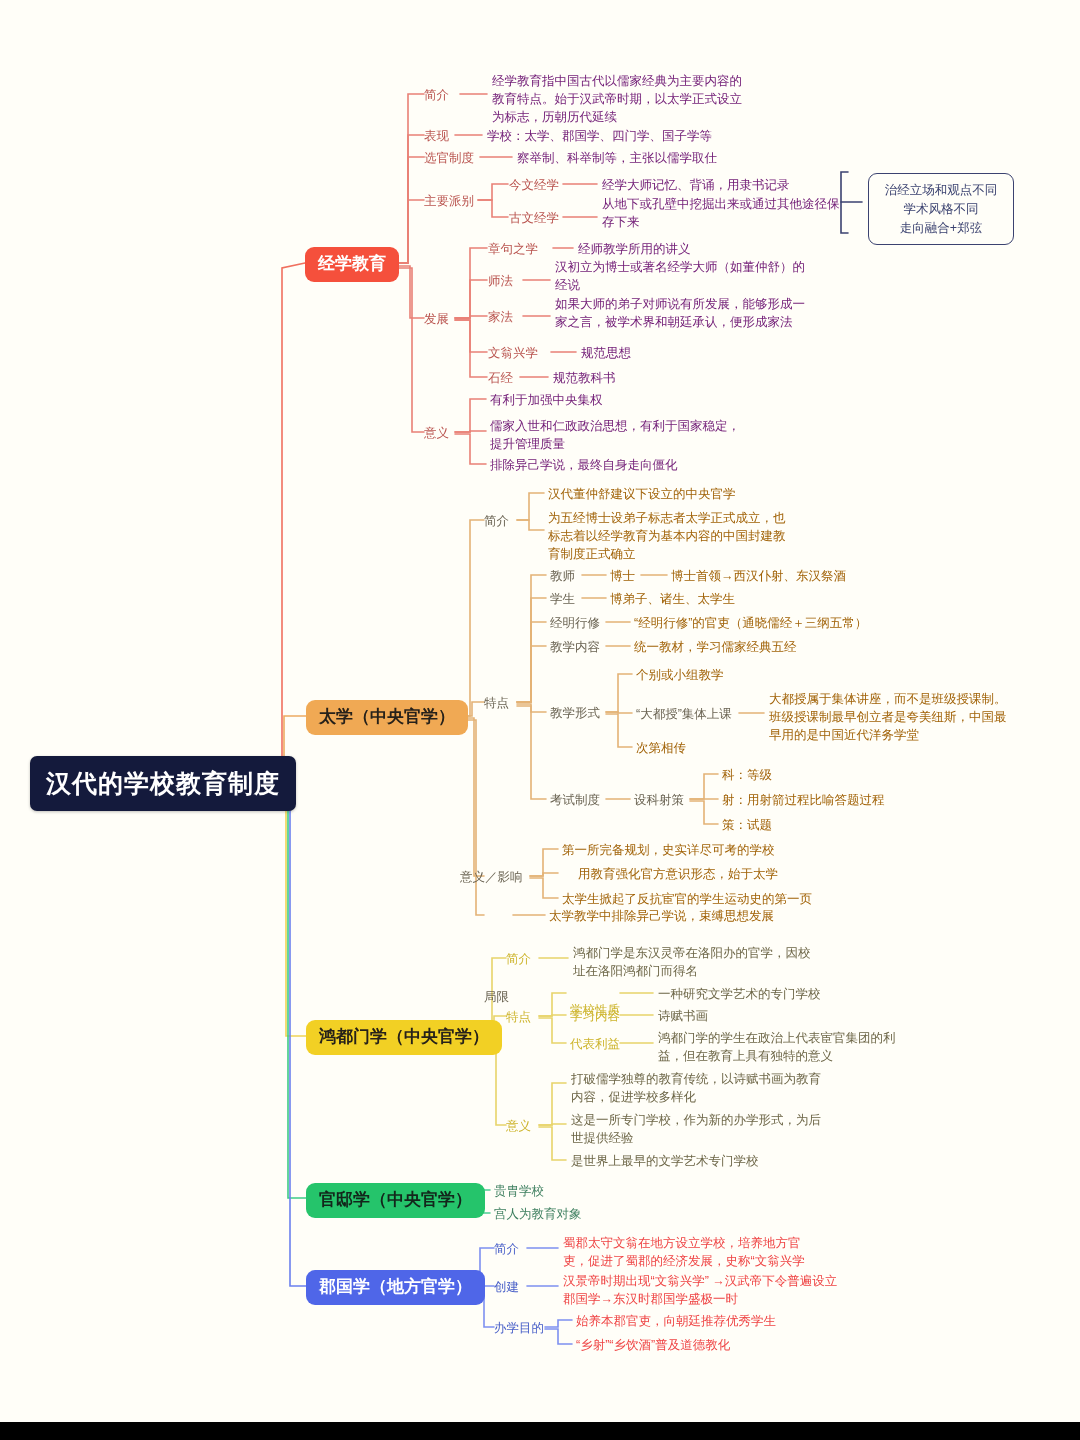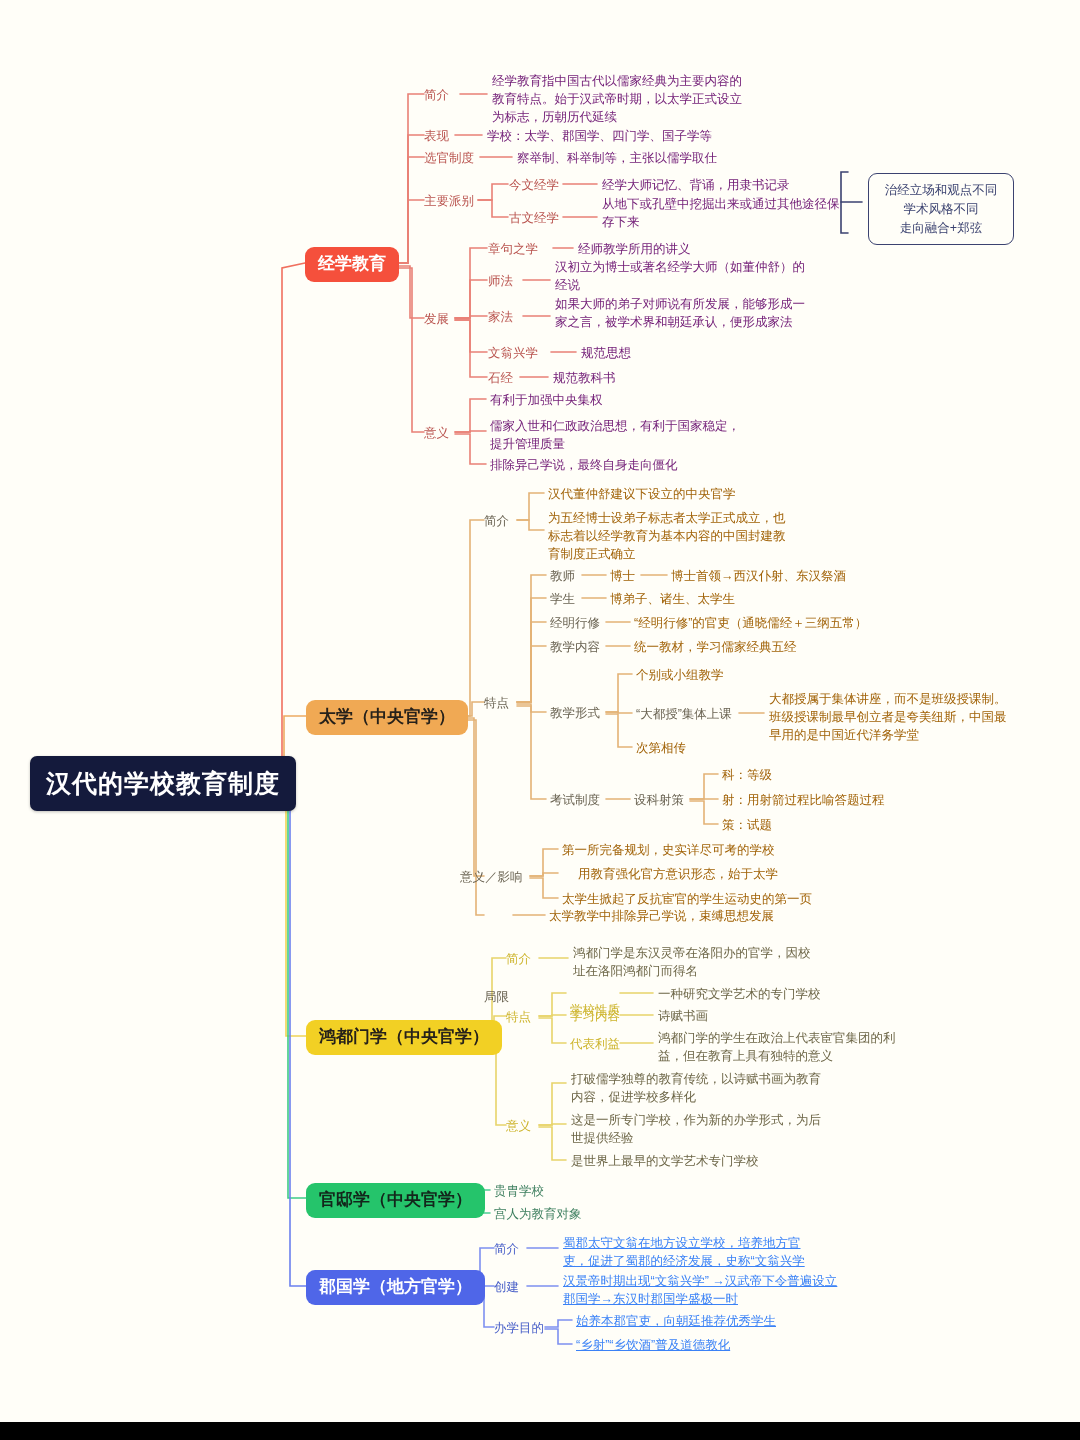--- a/index.html
+++ b/index.html
@@ -42,21 +42,21 @@
   .t-yellow{color:#cdb42c;}
   .t-blue{color:#4a60c8;}
   .t-darkred{color:#b9534e;}
   .t-darkorange{color:#6a6352;}
 
   .leaf{color:#4b4f60;}
   .leaf.red{color:#701a75;}
   .leaf.orange{color:#a16207;}
   .leaf.yellow{color:#6d6647;}
   .leaf.green{color:#3e7f5f;}
-  .leaf.blue{color:#3b82f6;text-decoration:underline;}
+  .leaf.blue{color:#ef4444;}
 
   .callout{
     position:absolute;
     border:1.6px solid #3b4270;border-radius:9px;
     color:#3b4270;font-size:12.5px;line-height:1.5;
     text-align:center;padding:7px 12px;background:#fffef8;
     white-space:pre-line;
   }
 </style>
 </head>

